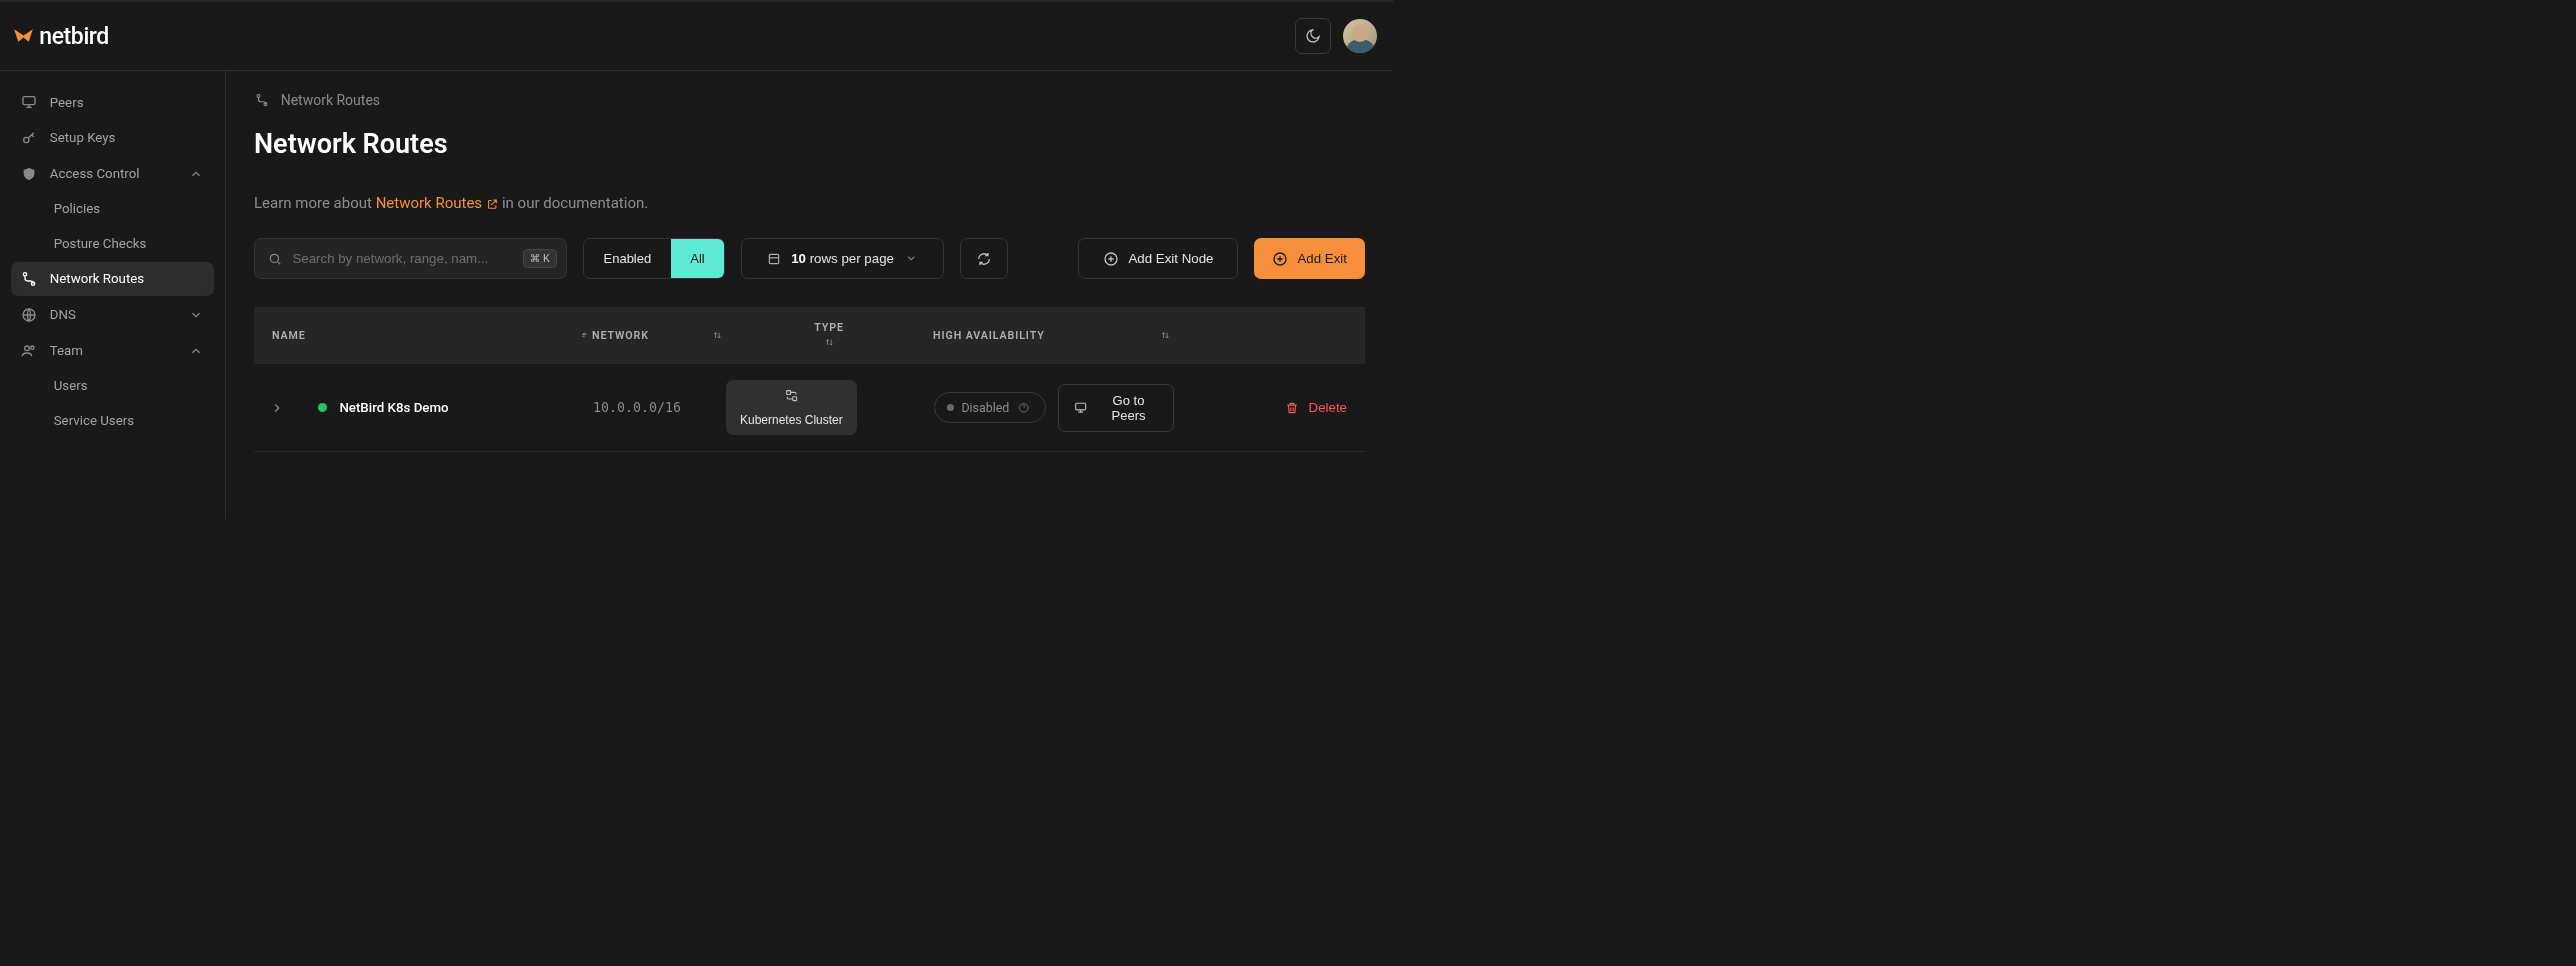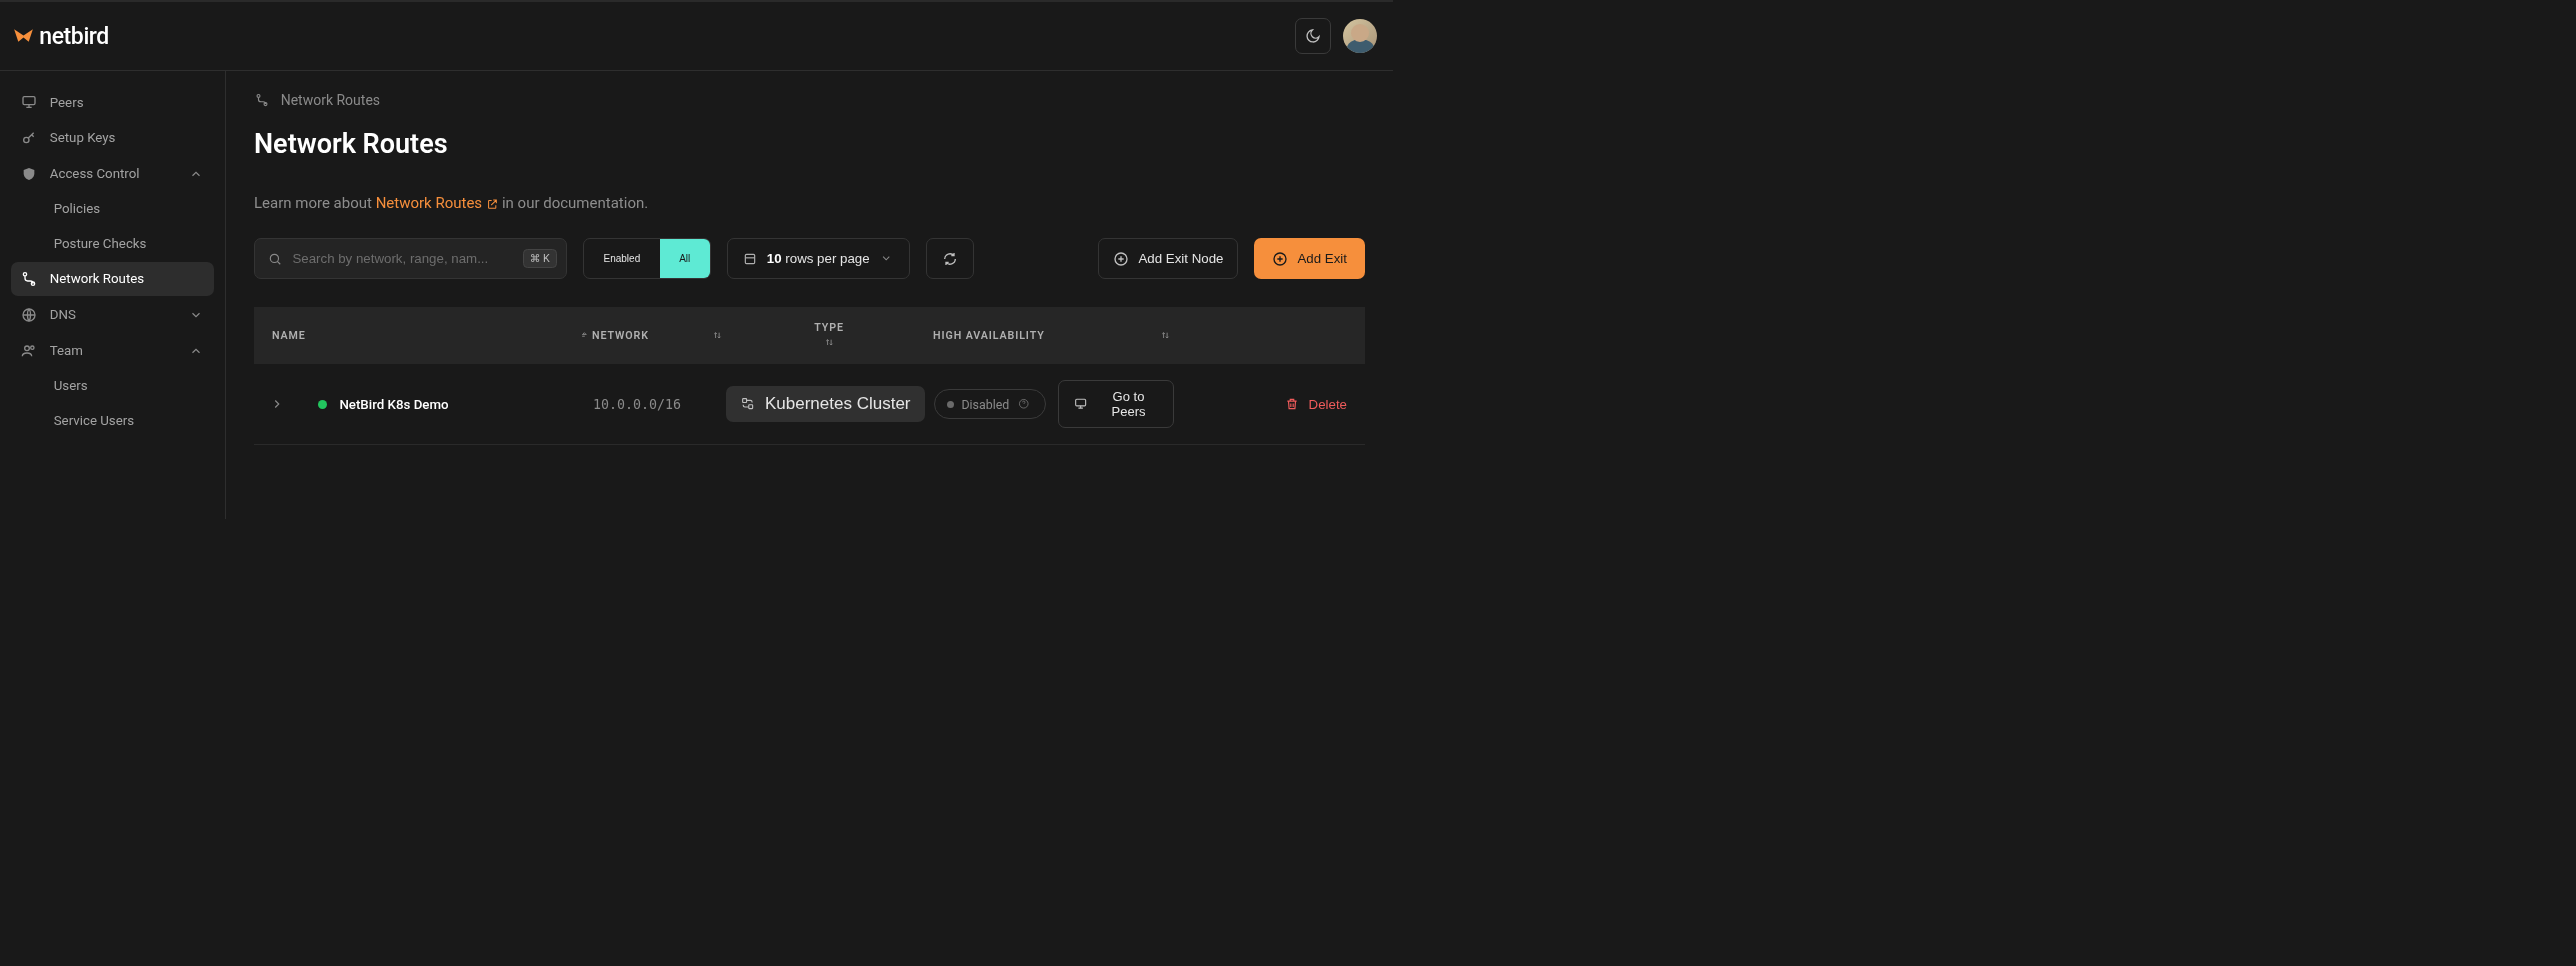--- a/index.html
+++ b/index.html
@@ -171,37 +171,37 @@
     border: 0.9px solid #343434;
     border-radius: 7px;
     overflow: hidden;
     height: 41px;
   }
   .seg button {
     background: transparent;
     border: none;
     color: #e5e5e5;
     padding: 0 19.5px;
-    font-size: 10px;
+    font-size: 13px;
     cursor: pointer;
   }
   .seg button.on {
     background: #5eead4;
     color: #1a1a1a;
     font-weight: 500;
   }
   .rows-btn, .refresh-btn, .exit-btn {
     height: 41px;
     border: 0.9px solid #343434;
     background: transparent;
     border-radius: 7px;
     display: flex;
     align-items: center;
     gap: 9px;
-    padding: 0 14px;
+    padding: 0 24px;
     color: #e5e5e5;
     font-size: 13.3px;
     cursor: pointer;
   }
   .refresh-btn { width: 48px; justify-content:center; padding:0;}
   .spacer { flex: 1; }
   .add-btn {
     height: 41px;
     background: #f68f3c;
     border: none;
@@ -240,21 +240,21 @@
   }
   .td { display:flex; align-items:center;}
   .expand-cell { width:46px; justify-content:center; color:#8a8a8a; cursor:pointer;}
   .name-cell { width:338px; gap:12.4px; color:#ffffff; font-weight:500; padding-left:18px;}
   .status-dot { width:9px; height:9px; border-radius:50%; background:#22c55e; }
   .network-cell { width:133px; font-family: ui-monospace, Menlo, monospace; color:#8a8a8a; font-size:13.3px;}
   .type-cell { width:208px; }
   .tag-btn {
     display:flex; align-items:center; gap:9px;
     background:#303030; border:none; border-radius:7px;
-    padding:8px 14px; color:#e5e5e5; font-size:17px; cursor:pointer;
+    padding:8px 14px; color:#e5e5e5; font-size:12px; cursor:pointer;flex-direction:column;
   }
   .ha-cell { width:240px; gap:12.4px;}
   .disabled-pill {
     display:flex; align-items:center; gap:7px;
     border:0.9px solid #3a3a3a; border-radius:887px;
     padding:6.2px 12.4px; color:#8a8a8a; font-size:12.4px;
   }
   .gray-dot { width:7px;height:7px;border-radius:50%;background:#6a6a6a;}
   .outline-btn {
     display:flex; align-items:center; gap:9px;

